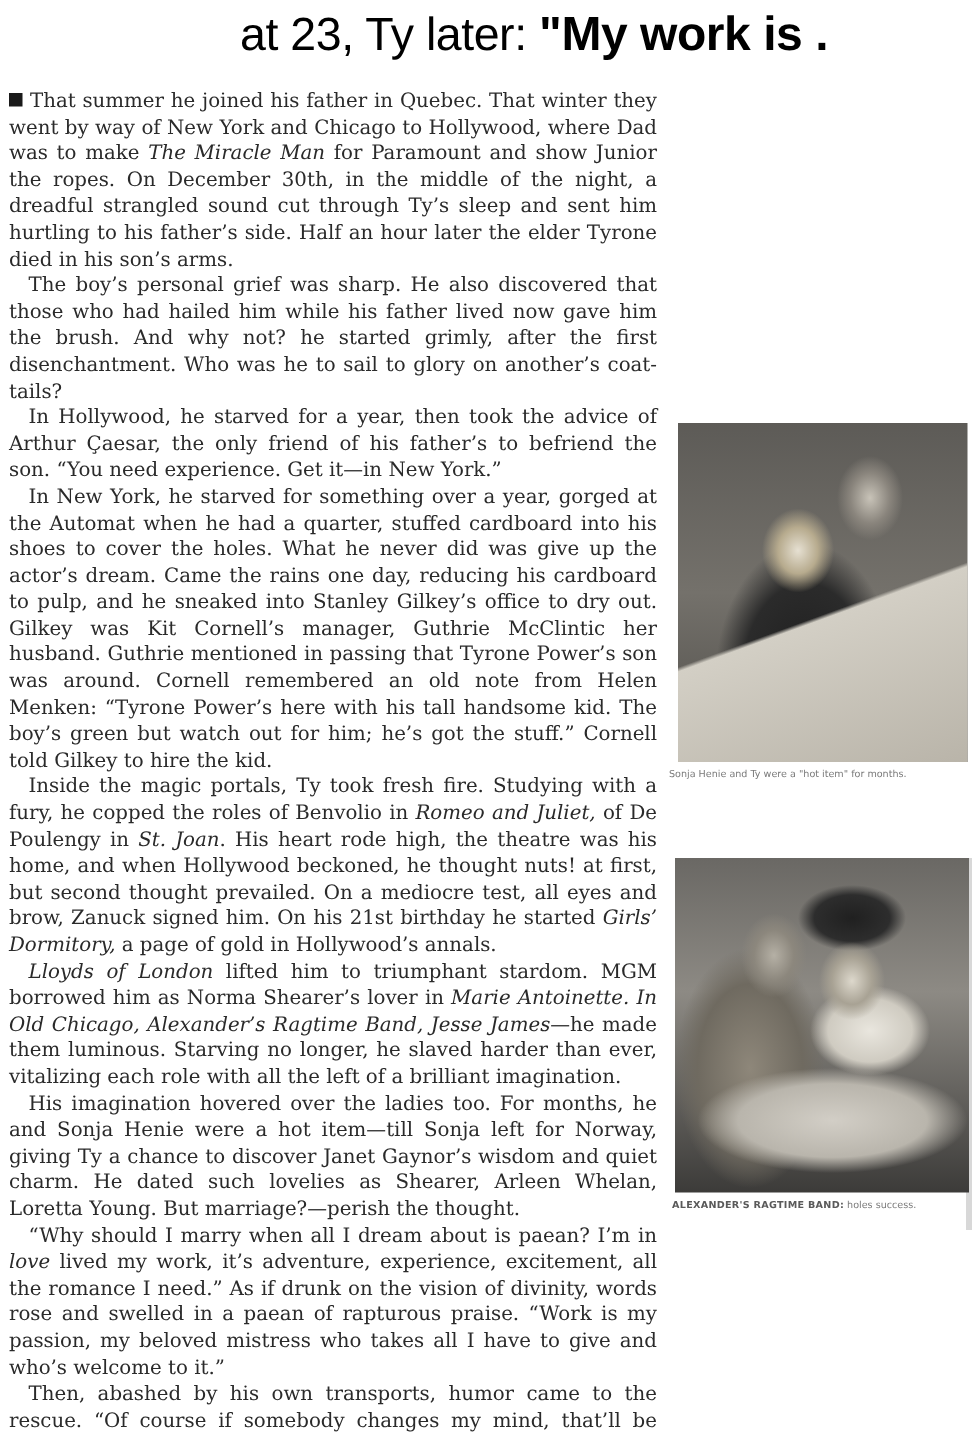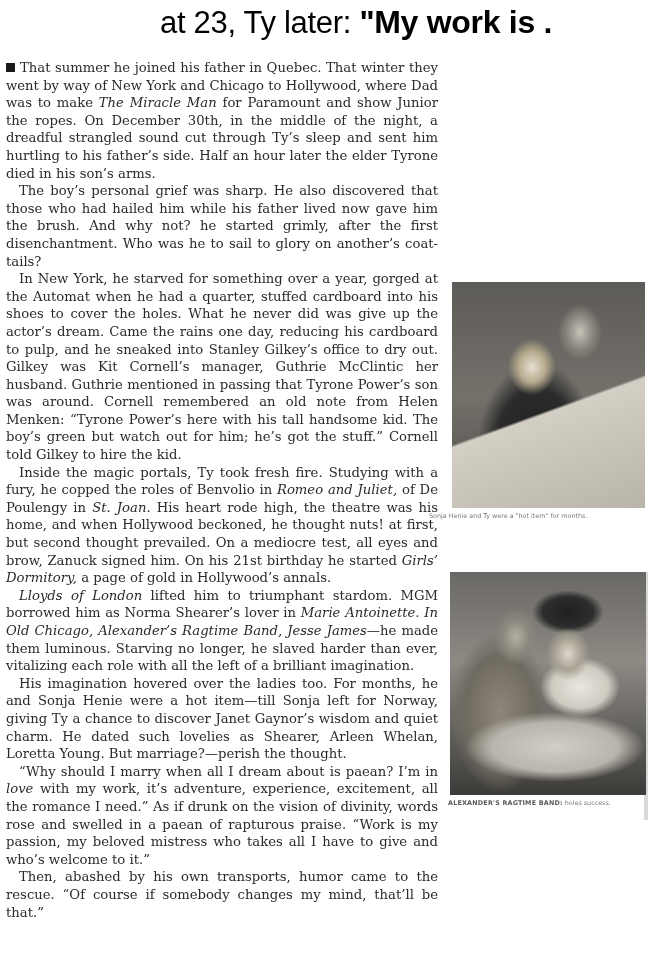--- a/index.html
+++ b/index.html
@@ -19,38 +19,39 @@
                 linear-gradient(180deg, #5d5b57 0%, #74716b 50%, #4e4c48 100%); }
   .photo2 { left:450px; top:572px; width:196px; height:223px;
     background: radial-gradient(ellipse 22px 28px at 66px 65px, #b5b0a5 0%, #8c877d 60%, transparent 100%),
                 radial-gradient(ellipse 22px 26px at 118px 82px, #ddd8cc 0%, #a8a294 60%, transparent 100%),
                 radial-gradient(ellipse 36px 22px at 118px 40px, #202020 0%, #2d2d2d 70%, transparent 100%),
                 radial-gradient(ellipse 40px 30px at 130px 115px, #e9e6de 0%, #cfcbc1 70%, transparent 100%),
                 radial-gradient(ellipse 90px 35px at 105px 175px, #d2cec6 0%, #b9b5ac 70%, transparent 100%),
                 radial-gradient(ellipse 50px 80px at 50px 140px, #8e877a 0%, #6f6a60 70%, transparent 100%),
                 linear-gradient(180deg, #6a6864 0%, #8d8a84 40%, #3c3b39 100%); }
   .caption { position:absolute; font-family:"DejaVu Sans", sans-serif; font-size:6.4px; color:#7a7a7a; white-space:nowrap; }
-  .caption1 { left:429px; top:512px; }
+  .caption1 { left:446px; top:512px; }
   .caption2 { left:448px; top:799px; }
   .caption2 .cap-bold { font-weight:bold; color:#5a5a5a; letter-spacing:0.2px;margin-top:18px; }
   .side-shade { position:absolute; left:644px; top:572px; width:4px; height:248px; background:#d8d8d8; }
 </style>
 </head>
 <body>
 
 <div class="headline"><span>at 23, Ty later: </span><span class="hl-bold">"My work is .</span></div>
 
 <div class="article" id="article">
     <p class="first"><span class="bullet"></span><span>That summer he joined his father in Quebec. That winter they went by way of New York and Chicago to Hollywood, where Dad was to make </span><em>The Miracle Man</em><span> for Paramount and show Junior the ropes. On December 30th, in the middle of the night, a dreadful strangled sound cut through Ty’s sleep and sent him hurtling to his father’s side. Half an hour later the elder Tyrone died in his son’s arms.</span></p>
     <p><span>The boy’s personal grief was sharp. He also discovered that those who had hailed him while his father lived now gave him the brush. And why not? he started grimly, after the first disenchantment. Who was he to sail to glory on another’s coat-tails?</span></p>
+    <p><span>In Hollywood, he starved for a year, then took the advice of Arthur Çaesar, the only friend of his father’s to befriend the son. “You need experience. Get it—in New York.”</span></p>
     <p><span>In New York, he starved for something over a year, gorged at the Automat when he had a quarter, stuffed cardboard into his shoes to cover the holes. What he never did was give up the actor’s dream. Came the rains one day, reducing his cardboard to pulp, and he sneaked into Stanley Gilkey’s office to dry out. Gilkey was Kit Cornell’s manager, Guthrie McClintic her husband. Guthrie mentioned in passing that Tyrone Power’s son was around. Cornell remembered an old note from Helen Menken: “Tyrone Power’s here with his tall handsome kid. The boy’s green but watch out for him; he’s got the stuff.” Cornell told Gilkey to hire the kid.</span></p>
     <p><span>Inside the magic portals, Ty took fresh fire. Studying with a fury, he copped the roles of Benvolio in </span><em>Romeo and Juliet,</em><span> of De Poulengy in </span><em>St. Joan</em><span>. His heart rode high, the theatre was his home, and when Hollywood beckoned, he thought nuts! at first, but second thought prevailed. On a mediocre test, all eyes and brow, Zanuck signed him. On his 21st birthday he started </span><em>Girls’ Dormitory,</em><span> a page of gold in Hollywood’s annals.</span></p>
     <p><em>Lloyds of London</em><span> lifted him to triumphant stardom. MGM borrowed him as Norma Shearer’s lover in </span><em>Marie Antoinette. In Old Chicago, Alexander’s Ragtime Band, Jesse James</em><span>—he made them luminous. Starving no longer, he slaved harder than ever, vitalizing each role with all the left of a brilliant imagination.</span></p>
     <p><span>His imagination hovered over the ladies too. For months, he and Sonja Henie were a hot item—till Sonja left for Norway, giving Ty a chance to discover Janet Gaynor’s wisdom and quiet charm. He dated such lovelies as Shearer, Arleen Whelan, Loretta Young. But marriage?—perish the thought.</span></p>
-    <p><span>“Why should I marry when all I dream about is paean? I’m in </span><em>love</em><span> with my work, it’s adventure, experience, excitement, all the romance I need.” As if drunk on the vision of divinity, words rose and swelled in a paean of rapturous praise. “Work is my passion, my beloved mistress who takes all I have to give and who’s welcome to it.”</span></p>
+    <p><span>“Why should I marry when all I dream about is paean? I’m in </span><em>love</em><span> lived my work, it’s adventure, experience, excitement, all the romance I need.” As if drunk on the vision of divinity, words rose and swelled in a paean of rapturous praise. “Work is my passion, my beloved mistress who takes all I have to give and who’s welcome to it.”</span></p>
     <p><span>Then, abashed by his own transports, humor came to the rescue. “Of course if somebody changes my mind, that’ll be that.”</span></p>
   </div>
 
 <div class="photo photo1" title="Sonja Henie and Tyrone Power dancing"></div>
 <div class="caption caption1">Sonja Henie and Ty were a "hot item" for months.</div>
 
 <div class="side-shade"></div>
 <div class="photo photo2" title="Scene from Alexander's Ragtime Band at a cafe table"></div>
 <div class="caption caption2"><span class="cap-bold">ALEXANDER'S RAGTIME BAND:</span><span> holes success.</span></div>
 

